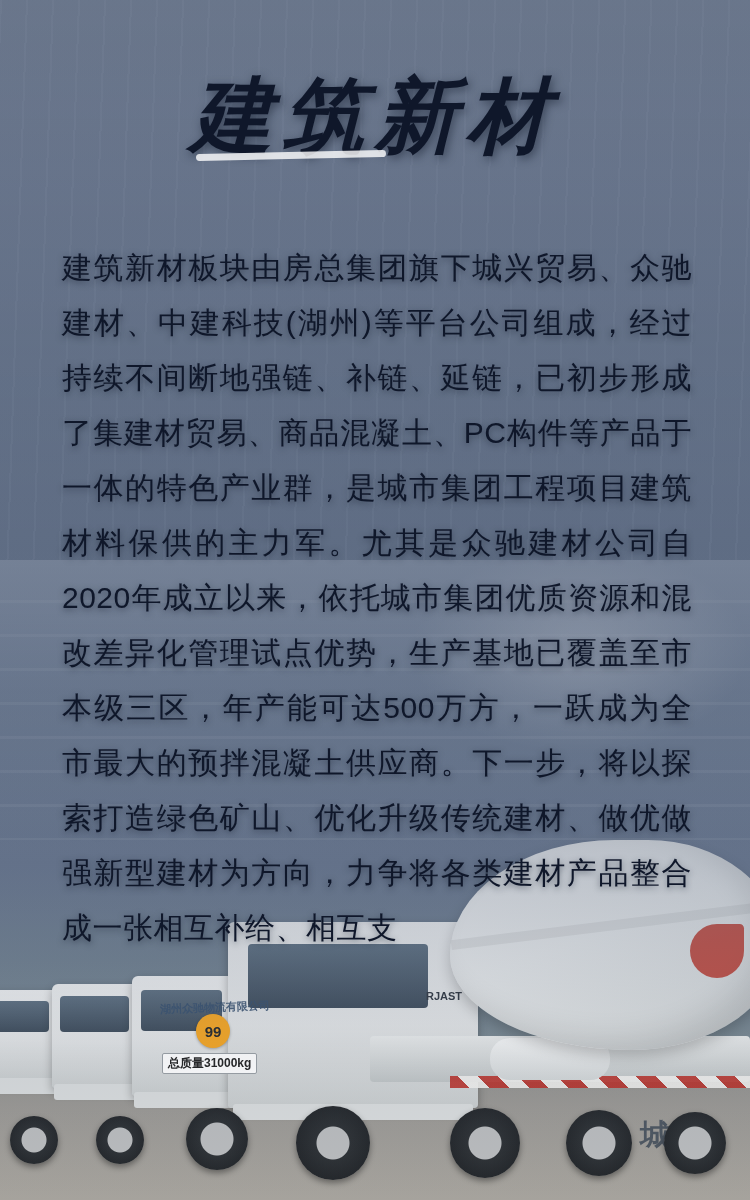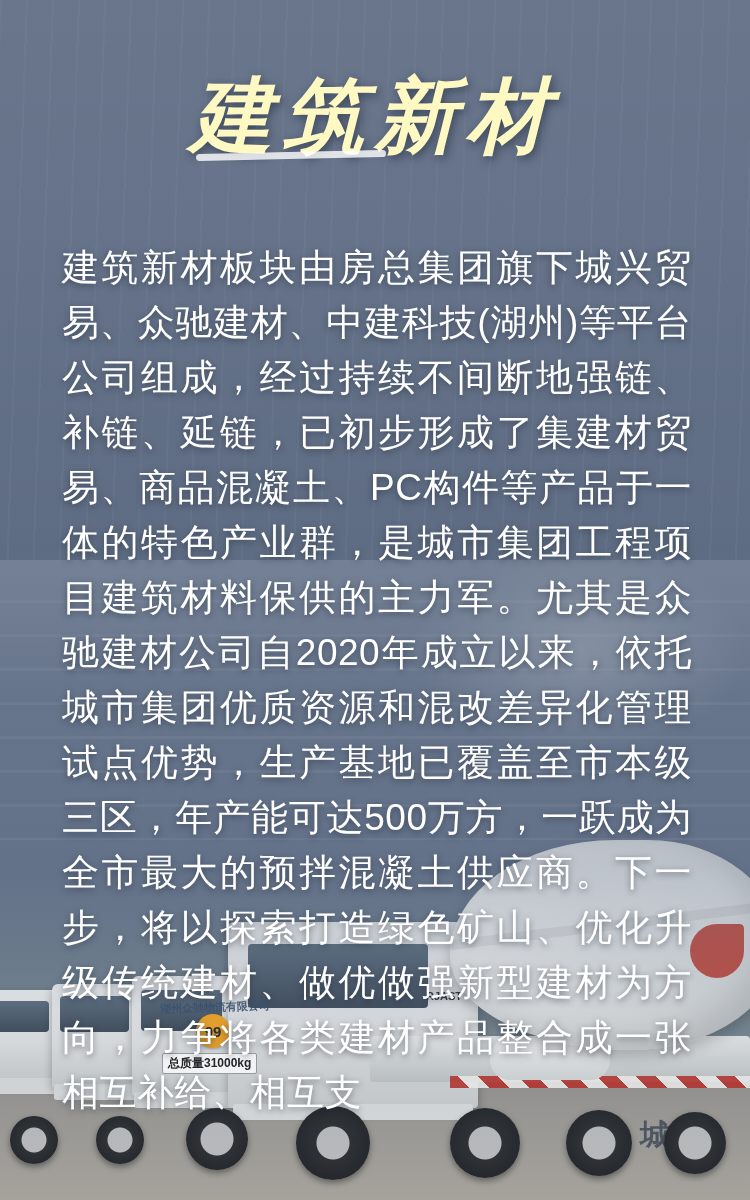--- a/index.html
+++ b/index.html
@@ -245,21 +245,21 @@
   
   .content {
     position: absolute;
     inset: 0;
   }
   .title {
     position: absolute;
     top: 62px;
     left: 0; right: 0;
     text-align: center;
-    color: #fef9c3;
+    color: #0f172a;
     font-family: "Liberation Serif", "DejaVu Serif", serif;
     font-size: 82px;
     font-weight: bold;
     letter-spacing: 10px;
     text-shadow: 2px 3px 10px rgba(20,30,45,0.55);
     font-style: italic;
   }
   .title-underline {
     position: absolute;
     top: 152px;
@@ -269,22 +269,22 @@
     background: rgba(255,255,255,0.80);
     border-radius: 4px;
     transform: rotate(-1.2deg);
   }
 
   .body-text {
     position: absolute;
     top: 240px;
     left: 62px;
     right: 58px;
-    color: #ffffff;
-    font-size: 37px;
+    color: #0f172a;
+    font-size: 30px;
     line-height: 55px;
     letter-spacing: 0.5px;
     text-align: justify;
     text-shadow: 0 2px 6px rgba(25,35,50,0.55);
     text-indent: 0;
   }
 </style>
 </head>
 <body>
 

